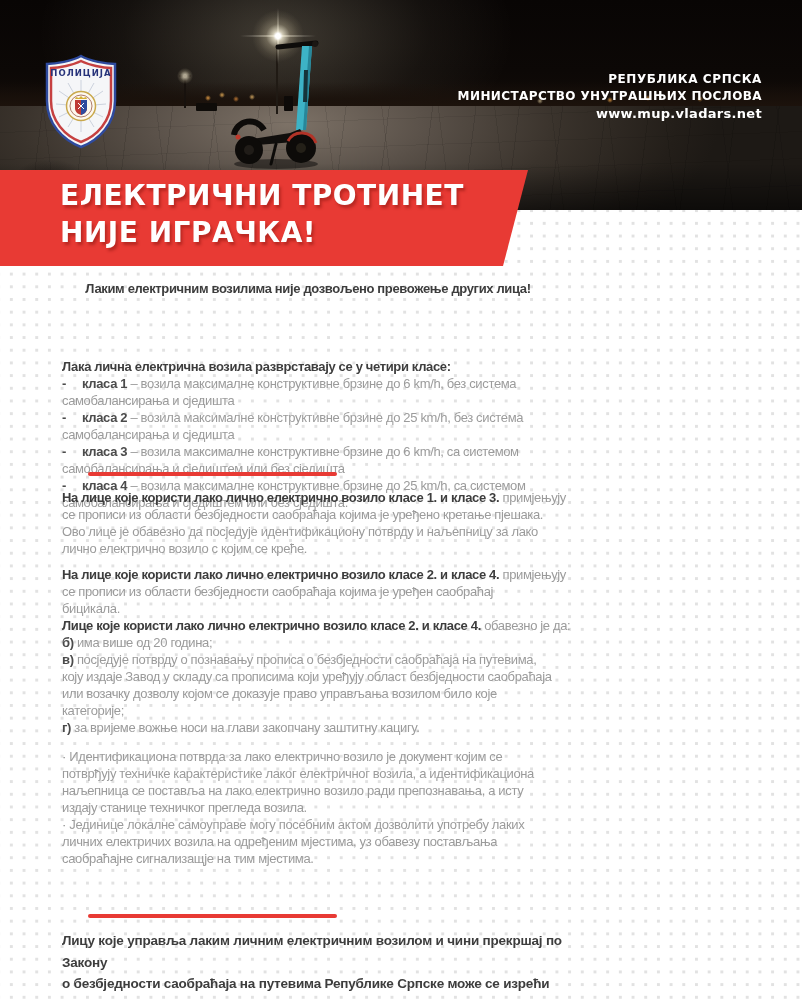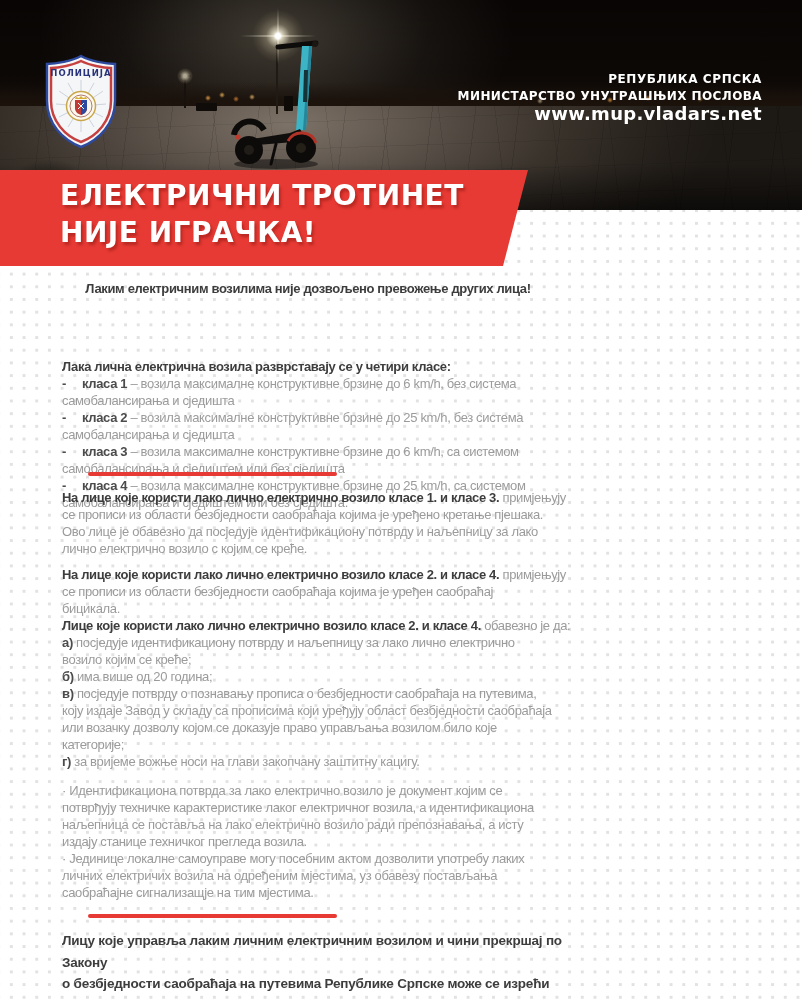--- a/index.html
+++ b/index.html
@@ -58,21 +58,21 @@
   .bin   { position:absolute; left:284px; top:96px; width:9px; height:15px; background:#0d0a08; border-radius:1px; }
   .bench { position:absolute; left:196px; top:103px; width:21px; height:8px; background:#0f0c09; border-radius:1px; }
   .scooter { position:absolute; left:226px; top:36px; }
   
   .badge { position:absolute; left:42px; top:54px; }
   
   .gov { position:absolute; right:40px; top:71px; text-align:right; color:#ffffff;
          font-family:"DejaVu Sans","Liberation Sans",sans-serif; font-weight:bold; }
   .gov .l1 { font-size:12px; letter-spacing:.6px; line-height:17px; }
   .gov .l2 { font-size:12px; letter-spacing:.4px; line-height:17px; }
-  .gov .l3 { font-size:18px; letter-spacing:.3px; line-height:17px; }
+  .gov .l3 { font-size:13px; letter-spacing:.3px; line-height:17px; }
   
   .banner {
     position:absolute; left:0; top:170px; width:528px; height:96px;
     background:#e83a34;
     -webkit-clip-path:polygon(0 0, 100% 0, calc(100% - 25px) 100%, 0 100%);
     clip-path:polygon(0 0, 100% 0, calc(100% - 25px) 100%, 0 100%);
     padding:7px 0 0 60px;
   }
   .banner .t {
     color:#ffffff; font-family:"DejaVu Sans","Liberation Sans",sans-serif;
@@ -199,22 +199,20 @@
 
   <div class="col main">
     <div><span class="dark">На лице које користи лако лично електрично возило класе 1. и класе 3.</span><span class="pre"> примјењују
 се прописи из области безбједности саобраћаја којима је уређено кретање пјешака.
 Ово лице је обавезно да посједује идентификациону потврду и наљепницу за лако
 лично електрично возило с којим се креће.</span></div>
     <div class="p2"><span class="dark">На лице које користи лако лично електрично возило класе 2. и класе 4.</span><span class="pre"> примјењују
 се прописи из области безбједности саобраћаја којима је уређен саобраћај
 бицикала.</span></div>
     <div><span class="dark">Лице које користи лако лично електрично возило класе 2. и класе 4.</span><span class="pre"> обавезно је да:</span></div>
-    <div><span class="semidark">а)</span><span class="pre"> посједује идентификациону потврду и наљепницу за лако лично електрично
-возило којим се креће;</span></div>
     <div><span class="semidark">б)</span><span class="pre"> има више од 20 година;</span></div>
     <div><span class="semidark">в)</span><span class="pre"> посједује потврду о познавању прописа о безбједности саобраћаја на путевима,
 коју издаје Завод у складу са прописима који уређују област безбједности саобраћаја
 или возачку дозволу којом се доказује право управљања возилом било које
 категорије;</span></div>
     <div><span class="semidark">г)</span><span class="pre"> за вријеме вожње носи на глави закопчану заштитну кацигу.</span></div>
     <div class="notes">
       <div><span class="note-bullet">·</span><span class="pre"> Идентификациона потврда за лако електрично возило је документ којим се
 потврђују техничке карактеристике лаког електричног возила, а идентификациона
 наљепница се поставља на лако електрично возило ради препознавања, а исту

